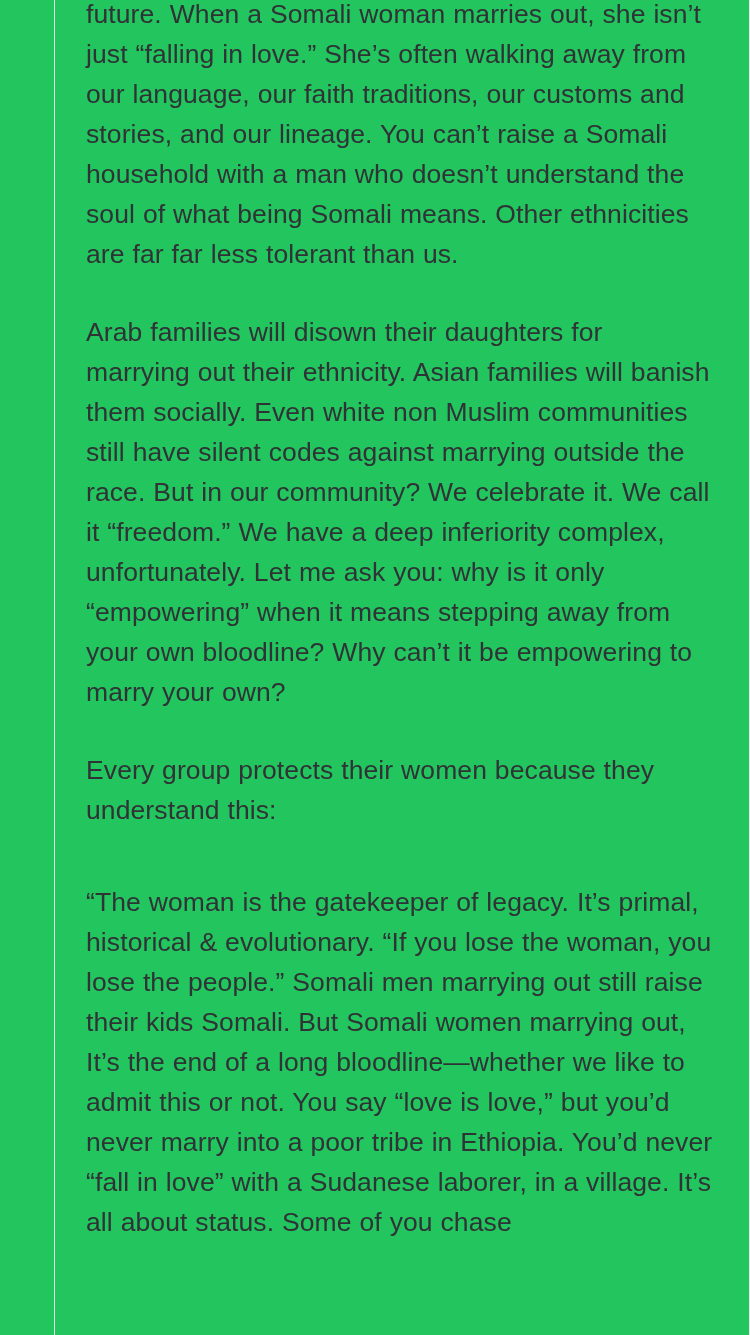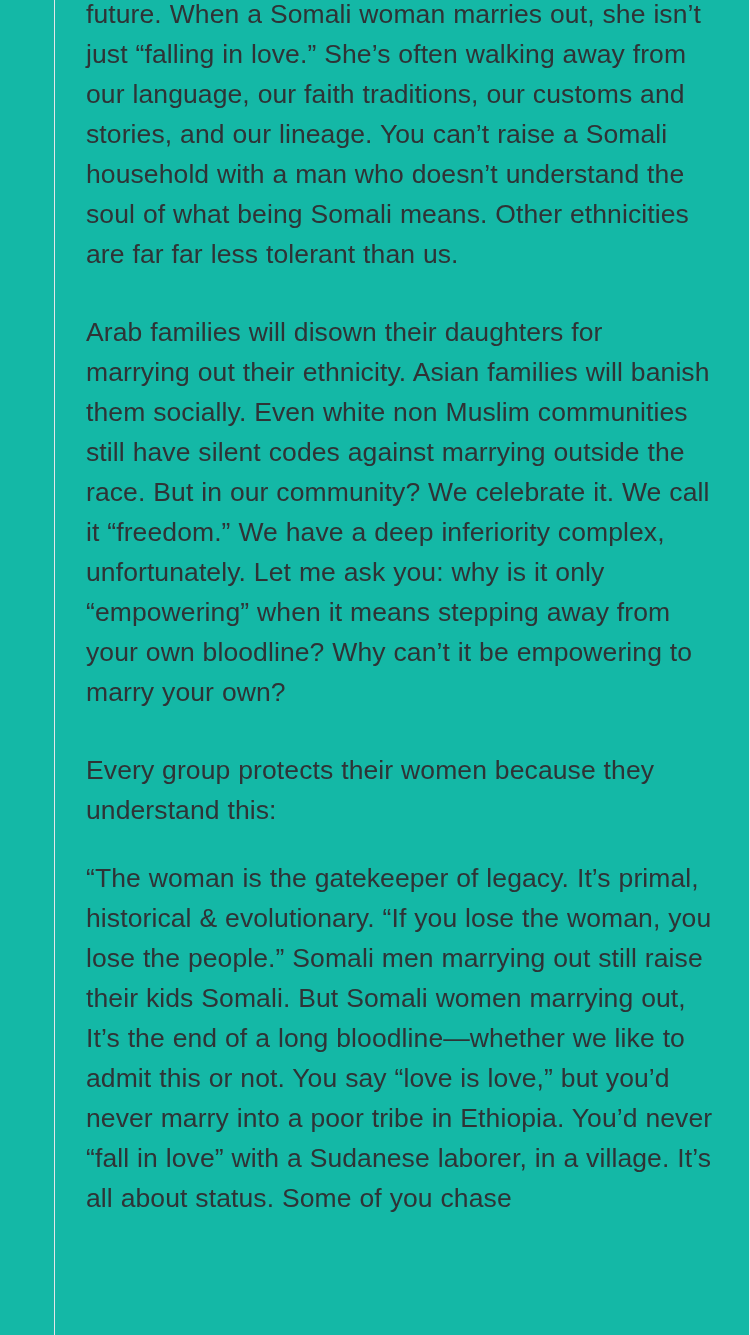--- a/index.html
+++ b/index.html
@@ -11,21 +11,21 @@
   body {
     width: 750px;
     height: 1335px;
     overflow: hidden;
     font-family: "Liberation Sans", sans-serif;
   }
   .page {
     position: relative;
     width: 750px;
     height: 1335px;
-    background: #14b8a6;
+    background: #22c55e;
   }
   
   .left-rule {
     position: absolute;
     left: 54px;
     top: 0;
     width: 1px;
     height: 1335px;
     background: #e3e6e8;
   }
@@ -47,21 +47,21 @@
   .para {
     font-size: 26.5px;
     line-height: 40px;
     color: #2f3336;
     letter-spacing: 0.1px;
     margin: 0 0 38px 0;
     word-spacing: 0.4px;
     -webkit-font-smoothing: antialiased;
   }
   .para.last { margin-bottom: 15px; }
-  .para.tight { margin-bottom: 28px; }
+  .para.tight { margin-bottom: 52px; }
 </style>
 </head>
 <body>
 
 <div class="page">
 
   <div class="left-rule"></div>
   <div class="right-rule"></div>
 
   <div class="content">

